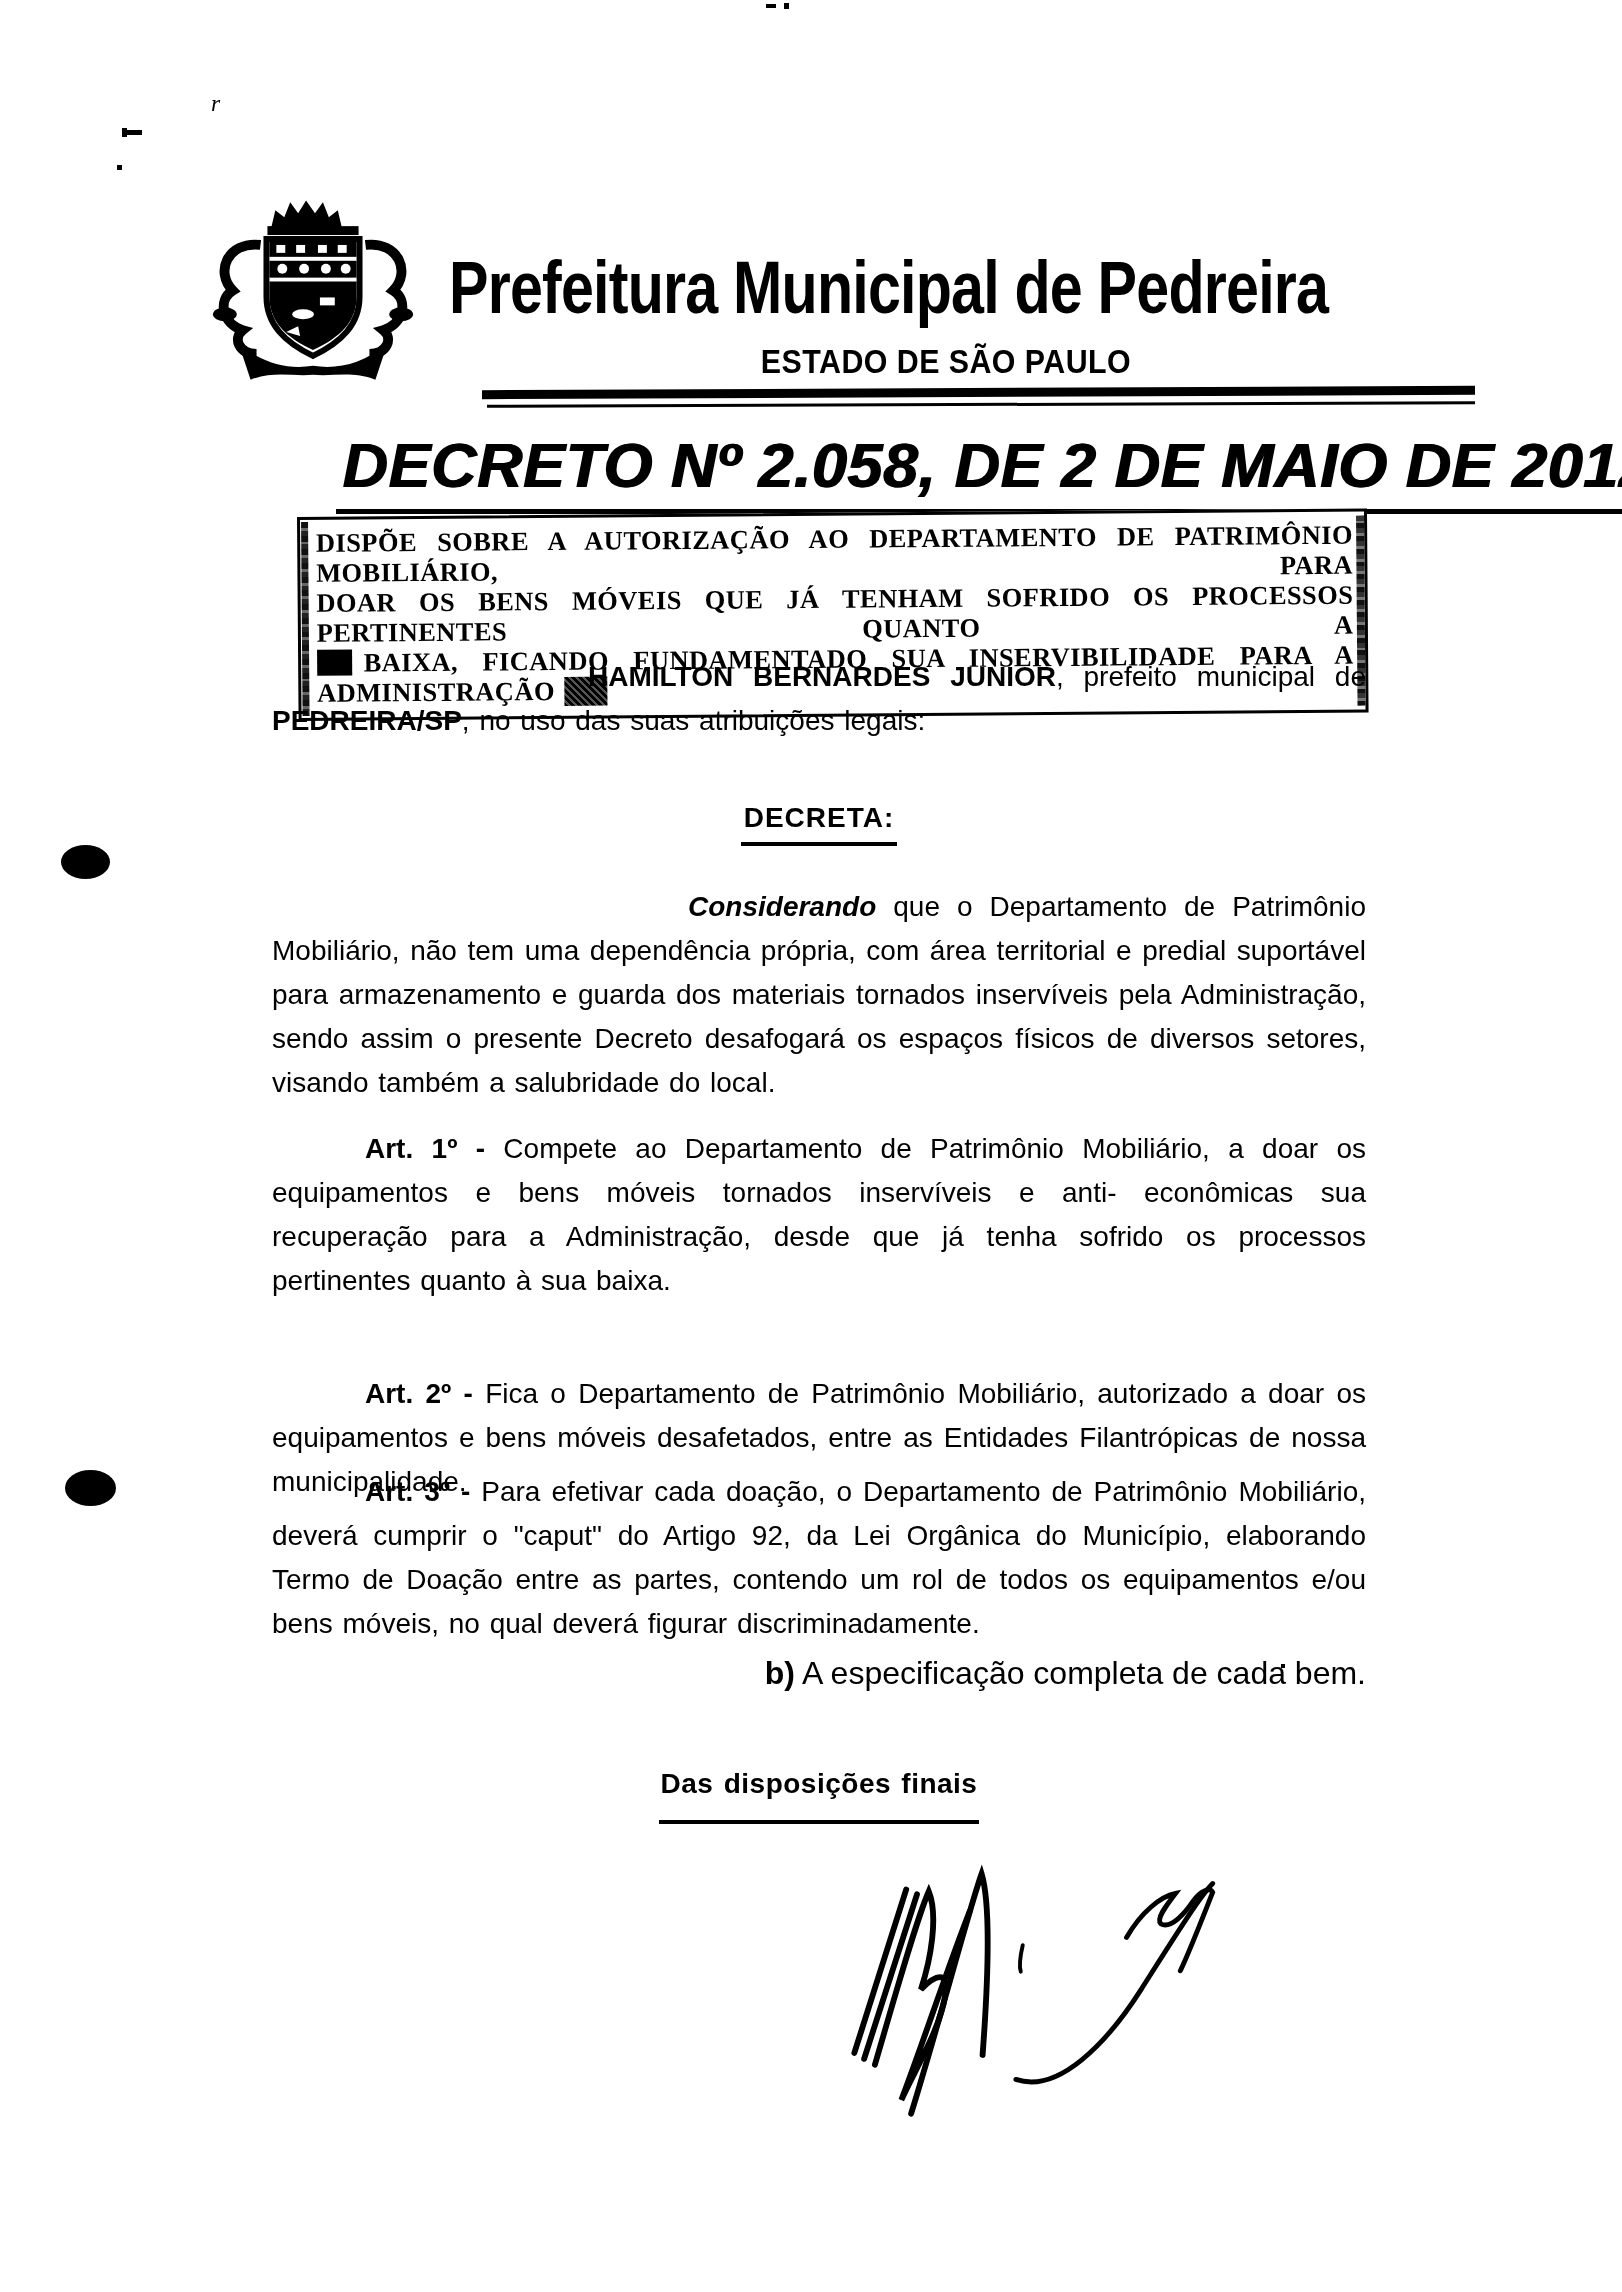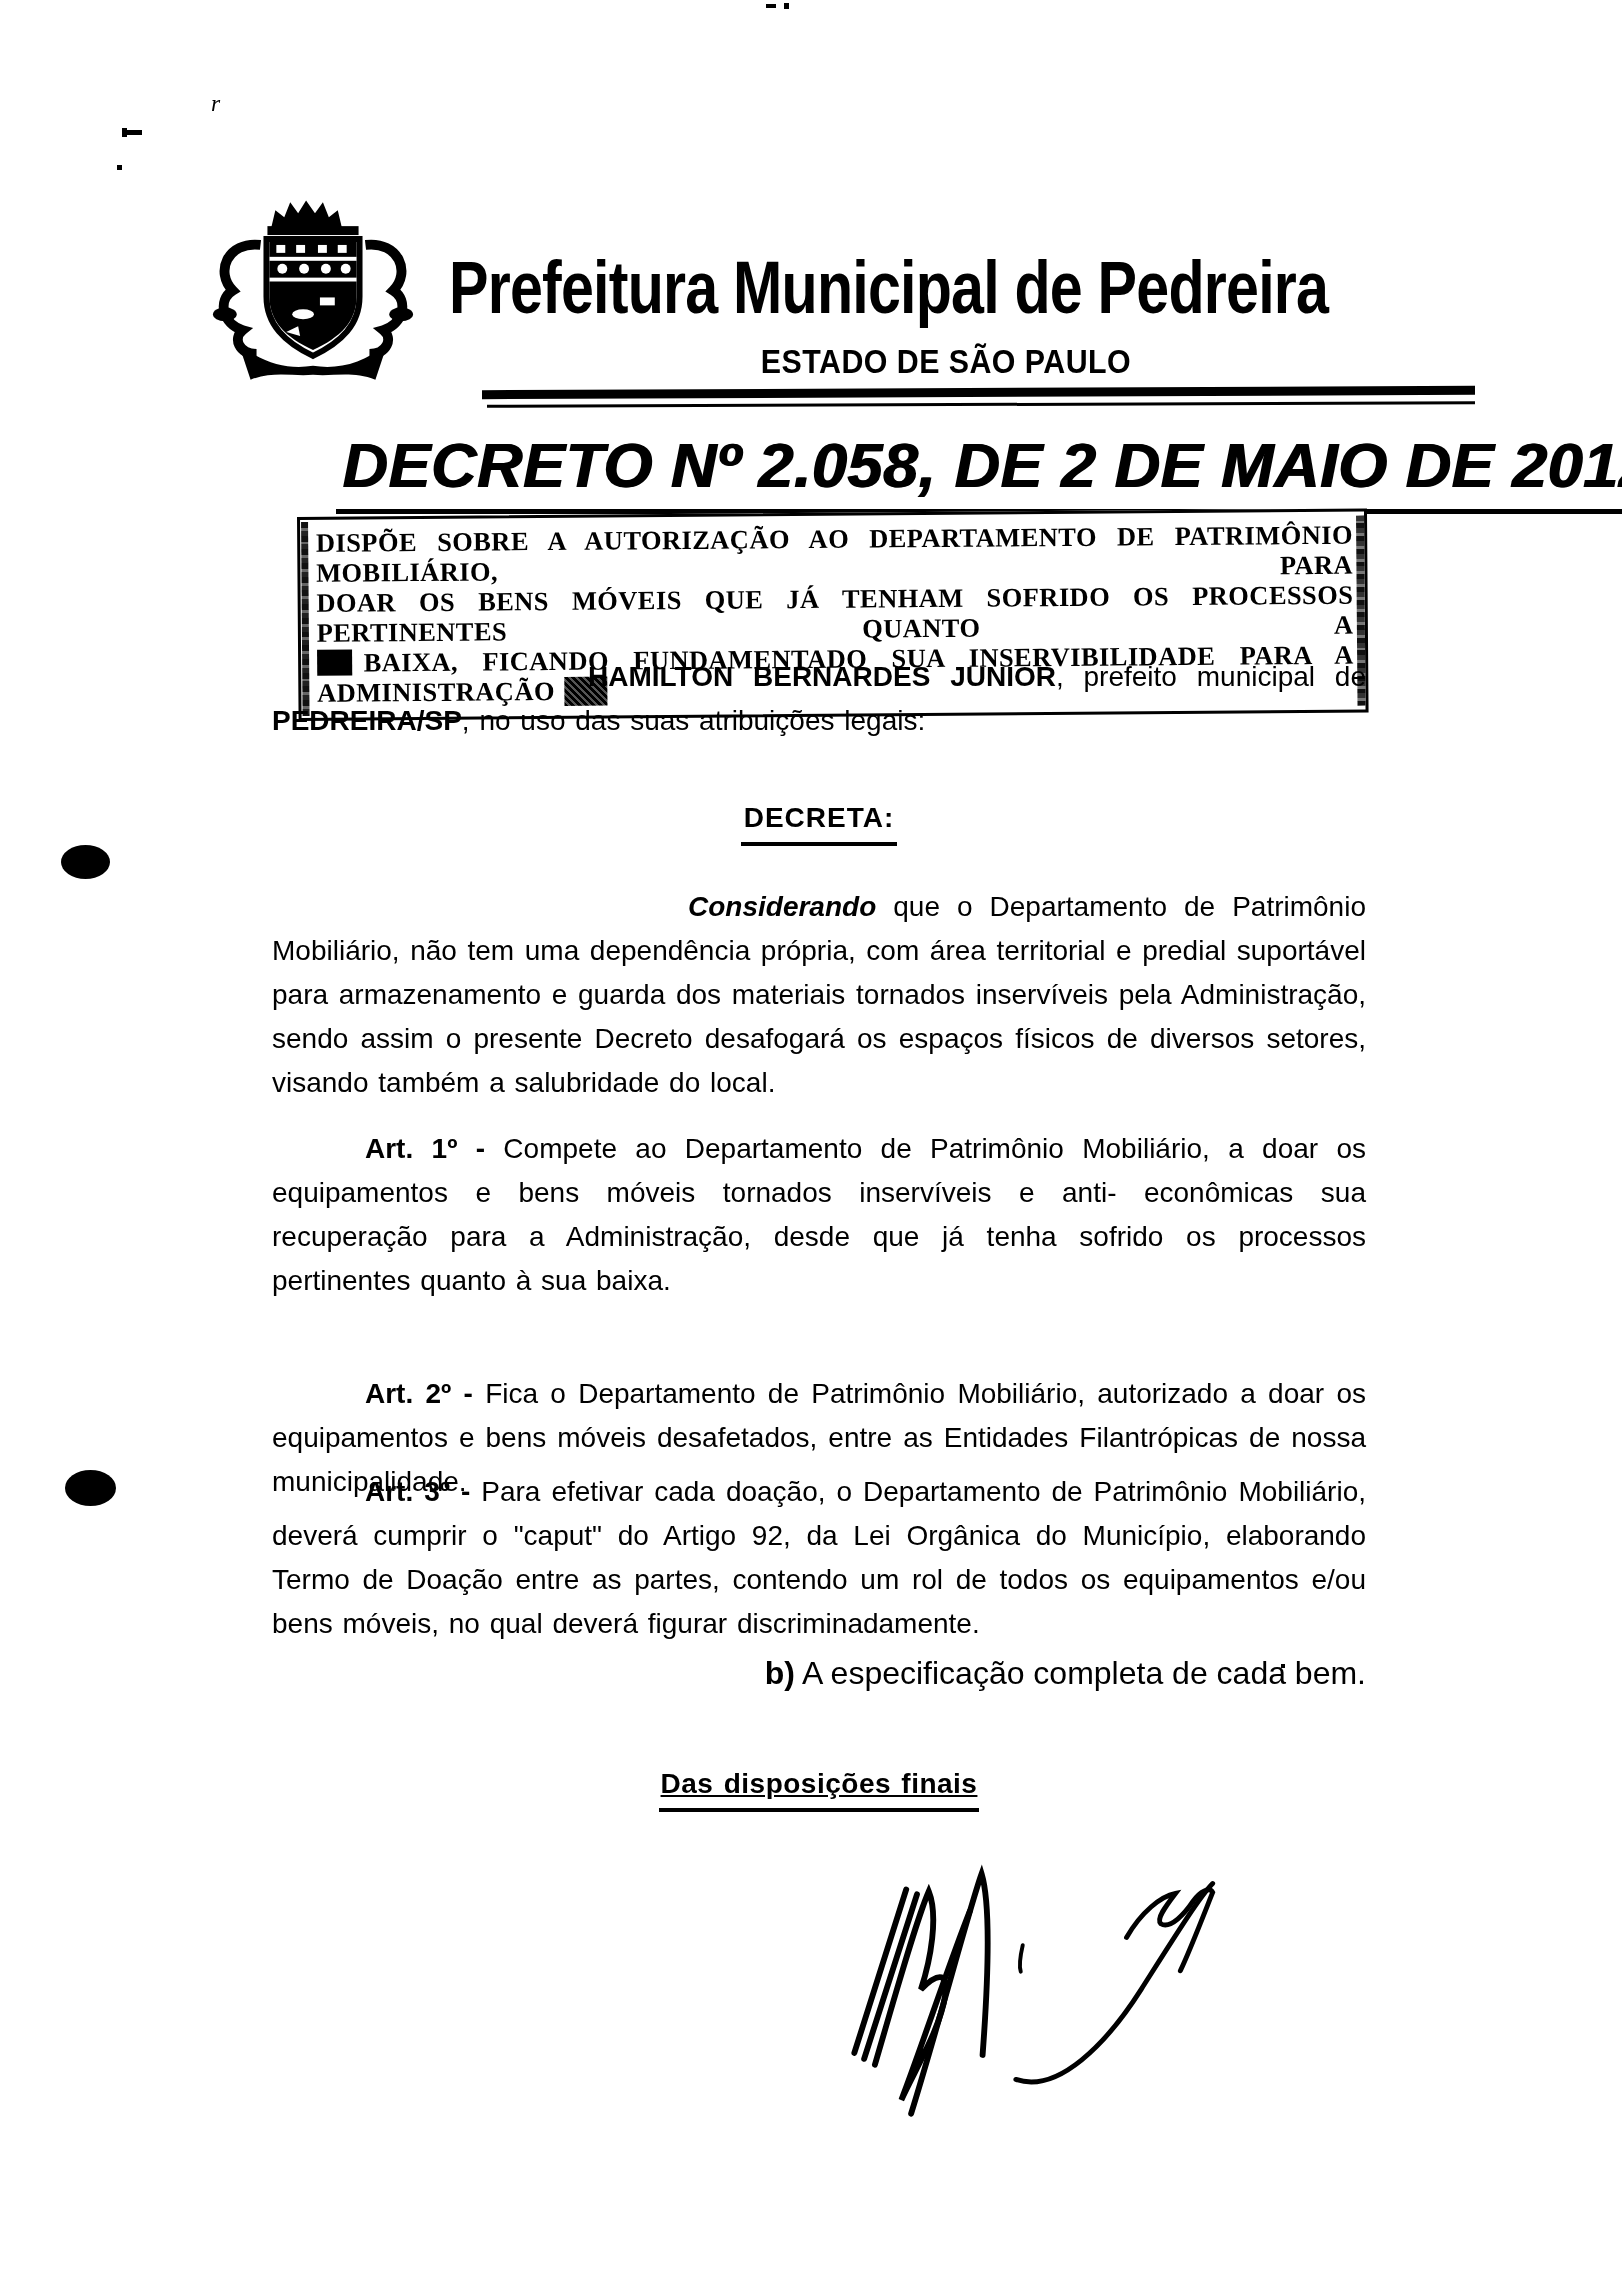--- a/index.html
+++ b/index.html
@@ -61,21 +61,21 @@
   .decreta{top:796px;text-align:center;font-weight:bold;}
   .decreta span{display:inline-block;border-bottom:4.9px solid #000;padding:0 2.9px 2px 2.9px;letter-spacing:1px;}
   .considerando{top:885px;text-indent:392px;}
   .art1{top:1127px;text-indent:93px;}
   .art2{top:1372px;text-indent:93px;}
   .art3{top:1470px;text-indent:93px;}
   .list-items{position:absolute;left:272px;top:1653px;width:1094px;font-size:32px;line-height:41px;}
   .item-a{padding-left:270px;}
   .item-b{padding-left:255px;text-align:right;}
   .final-heading{top:1762px;text-align:center;font-weight:bold;}
-  .final-heading span{display:inline-block;border-bottom:4.9px solid #000;padding:0 2px 2px 2px;letter-spacing:0.5px;text-decoration:underline;}
+  .final-heading span{display:inline-block;border-bottom:4.9px solid #000;padding:0 2px 14px 2px;letter-spacing:0.5px;}
   
   .signatures{position:absolute;left:823px;top:1857px;width:421px;height:343px;}
 </style>
 </head>
 <body>
 
 <span class="mark-r">r</span>
 <div class="speck" style="left:125px;top:130px;width:16.7px;height:4.9px;"></div>
 <div class="speck" style="left:122px;top:128px;width:4.9px;height:8.8px;"></div>
 <div class="speck" style="left:117px;top:165px;width:4.9px;height:4.9px;"></div>

